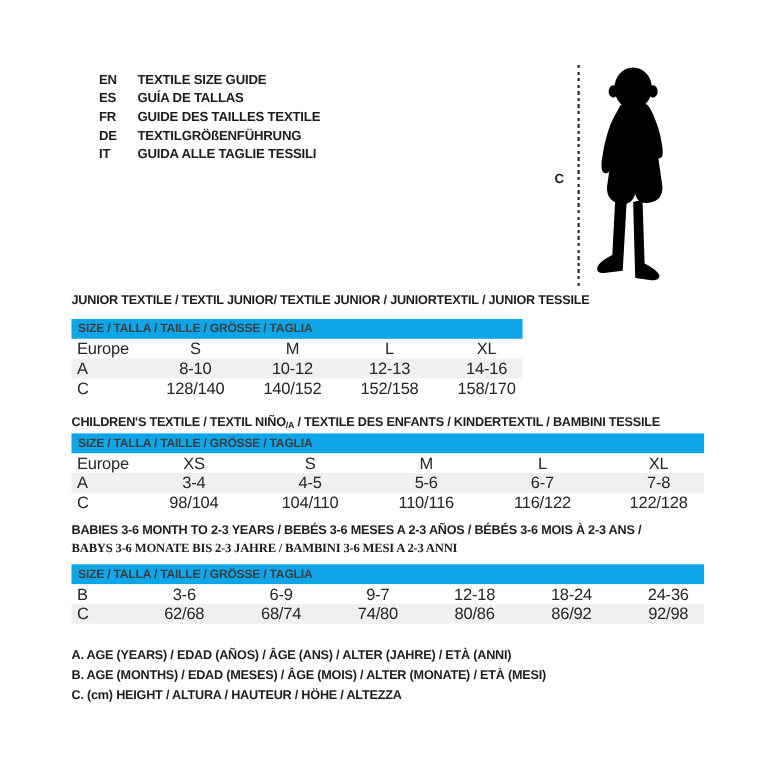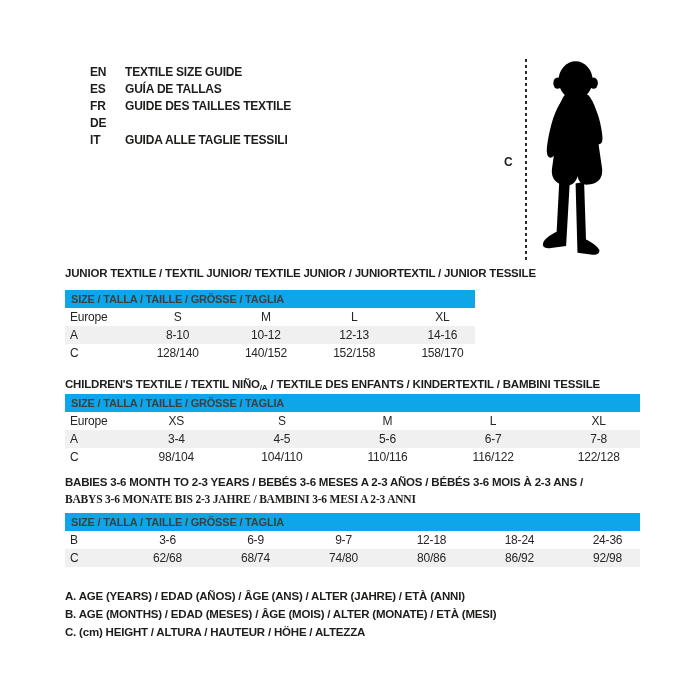--- a/index.html
+++ b/index.html
@@ -36,21 +36,21 @@
   }
   .sec-heading .subtxt { font-size:8px; vertical-align:-2px; }
 
   
   .sizetable { position:absolute; left:65px; }
   .band {
     height:18px; line-height:18px; padding-left:6px;
     background:#0ea5e9; color:#3f3f3f;
     font-size:11px; font-weight:700; white-space:nowrap; overflow:hidden;
   }
-  .trow { display:grid; height:18px; align-items:center; font-size:12px; color:#262626;gap:23px; }
+  .trow { display:grid; height:18px; align-items:center; font-size:15px; color:#262626;gap:23px; }
   .cols4 .trow { grid-template-columns:57px repeat(4,1fr); }
   .cols5 .trow { grid-template-columns:47px repeat(5,1fr); }
   .cols6 .trow { grid-template-columns:47px repeat(6,1fr); }
   .tl { padding-left:5px; text-align:left; }
   .tc { text-align:center; }
   .alt { background:#f0f0f0; }
 
   
   .notes { position:absolute; left:65px; top:587px; }
   .note-line { height:18px; line-height:18px; font-size:11.5px; font-weight:700; white-space:nowrap; }
@@ -66,20 +66,21 @@
   <div class="lang-row">
     <span class="lang-code">ES</span>
     <span class="lang-label">GUÍA DE TALLAS</span>
   </div>
   <div class="lang-row">
     <span class="lang-code">FR</span>
     <span class="lang-label">GUIDE DES TAILLES TEXTILE</span>
   </div>
   <div class="lang-row">
     <span class="lang-code">DE</span>
+    <span class="lang-label">TEXTILGRÖßENFÜHRUNG</span>
   </div>
   <div class="lang-row">
     <span class="lang-code">IT</span>
     <span class="lang-label">GUIDA ALLE TAGLIE TESSILI</span>
   </div>
 </div>
 
 <div class="measure-line"></div>
 <div class="measure-label">C</div>
 

